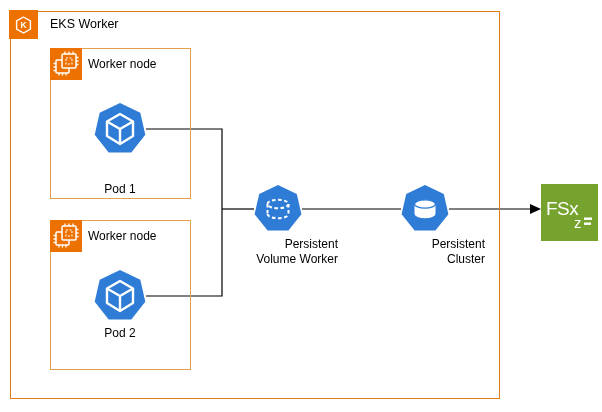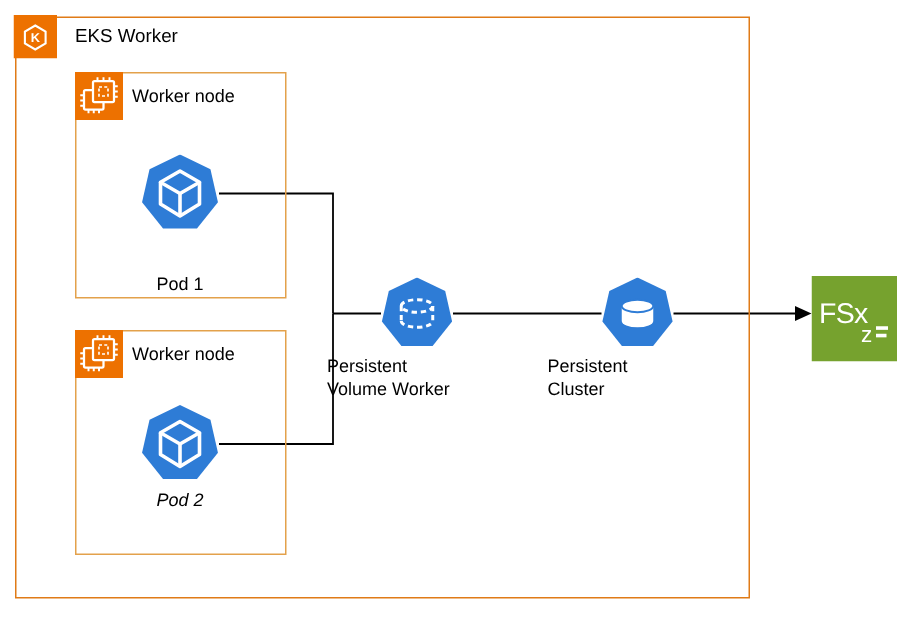--- a/index.html
+++ b/index.html
@@ -20,24 +20,24 @@
   .chip-icon.w1{top:48px;}
   .chip-icon.w2{top:220px;}
   .worker-label{left:88px;font-size:12px;color:var(--label);white-space:nowrap;}
   .worker-label.w1{top:57px;}
   .worker-label.w2{top:229px;}
   .pod{left:94px;width:52px;height:52px;z-index:1;}
   .pod.p1{top:103px;}
   .pod.p2{top:270px;}
   .pod-label{left:84px;width:72px;text-align:center;font-size:12px;color:var(--label);}
   .pod-label.p1{top:159px;margin-top:23px;}
-  .pod-label.p2{top:326px;font-style:italic;}
+  .pod-label.p2{top:326px;}
   .pvc-icon{left:254px;top:185px;width:48px;height:48px;z-index:1;}
   .pv-icon{left:401px;top:185px;width:48px;height:48px;z-index:1;}
-  .two-line{width:120px;text-align:left;font-size:12px;line-height:15px;color:var(--label);top:237px;}
+  .two-line{width:120px;text-align:right;font-size:12px;line-height:15px;color:var(--label);top:237px;}
   .pvc-label{left:218px;}
   .pv-label{left:365px;}
   .fsx-icon{left:541px;top:184px;width:57px;height:57px;z-index:1;}
   .connectors{left:0;top:0;z-index:0;}
 </style>
 </head>
 <body>
 
 <div class="canvas">
 

